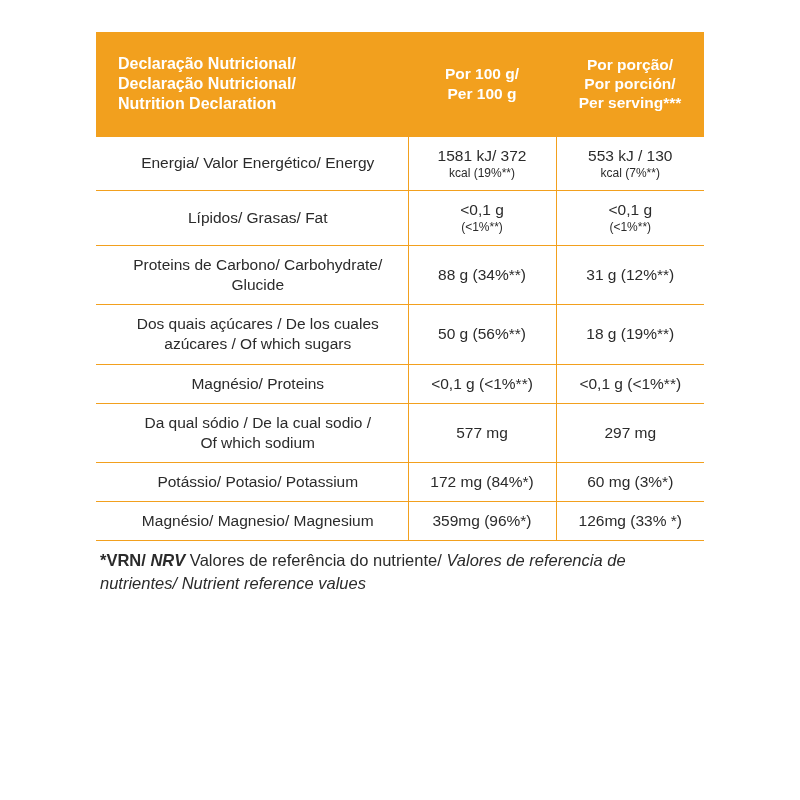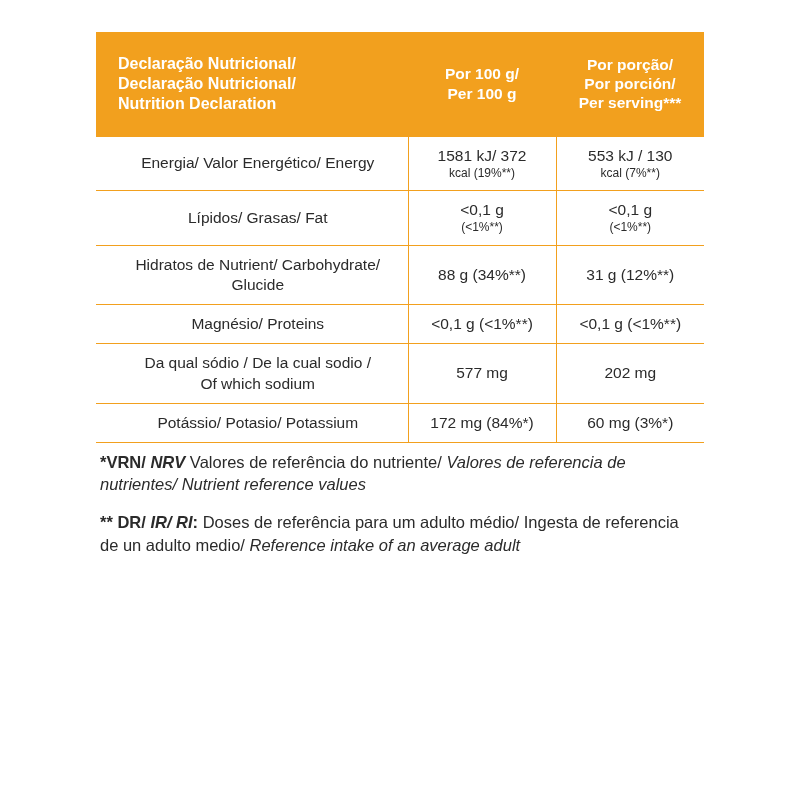--- a/index.html
+++ b/index.html
@@ -144,31 +144,43 @@
         </td>
         <td class="val">
           <span>&lt;0,1 g</span>
           <span class="sub">(&lt;1%**)</span>
         </td>
       </tr>
 
 
       <tr>
         <td class="label">
-          <span>Hidratos de Nutrient/ Carbohydrate/</span><br>
+          <span>Proteins de Carbono/ Carbohydrate/</span><br>
           <span>Glucide</span>
         </td>
         <td class="val mid">
           <span>88 g (34%**)</span>
         </td>
         <td class="val">
           <span>31 g (12%**)</span>
         </td>
       </tr>
 
+      <tr>
+        <td class="label">
+          <span>Dos quais açúcares / De los cuales</span><br>
+          <span>azúcares / Of which sugars</span>
+        </td>
+        <td class="val mid">
+          <span>50 g (56%**)</span>
+        </td>
+        <td class="val">
+          <span>18 g (19%**)</span>
+        </td>
+      </tr>
 
       <tr>
         <td class="label">
           <span>Magnésio/ Proteins</span>
         </td>
         <td class="val mid">
           <span>&lt;0,1 g (&lt;1%**)</span>
         </td>
         <td class="val">
           <span>&lt;0,1 g (&lt;1%**)</span>
@@ -178,38 +190,48 @@
 
       <tr>
         <td class="label">
           <span>Da qual sódio / De la cual sodio /</span><br>
           <span>Of which sodium</span>
         </td>
         <td class="val mid">
           <span>577 mg</span>
         </td>
         <td class="val">
-          <span>202 mg</span>
+          <span>297 mg</span>
         </td>
       </tr>
 
       <tr>
         <td class="label">
           <span>Potássio/ Potasio/ Potassium</span>
         </td>
         <td class="val mid">
           <span>172 mg (84%*)</span>
         </td>
         <td class="val">
           <span>60 mg (3%*)</span>
         </td>
       </tr>
 
+      <tr>
+        <td class="label">
+          <span>Magnésio/ Magnesio/ Magnesium</span>
+        </td>
+        <td class="val mid">
+          <span>359mg (96%*)</span>
+        </td>
+        <td class="val">
+          <span>126mg (33% *)</span>
+        </td>
+      </tr>
 
     </tbody>
   </table>
 
   <div class="footnotes">
     <div class="footnote"><b>*VRN/ </b><b><i>NRV</i></b><span> Valores de referência do nutriente/ </span><i>Valores de referencia de nutrientes/ Nutrient reference values</i></div>
-    <div class="footnote"><b>** DR/ </b><b><i>IR/ RI</i></b><b>:</b><span> Doses de referência para um adulto médio/ Ingesta de referencia de un adulto medio/ </span><i>Reference intake of an average adult</i></div>
   </div>
 
 </div>
 
 </body></html>

